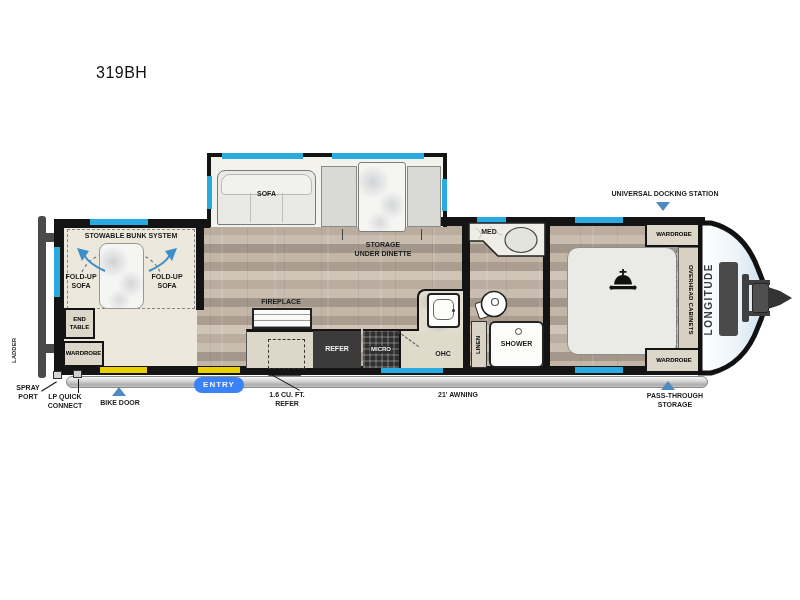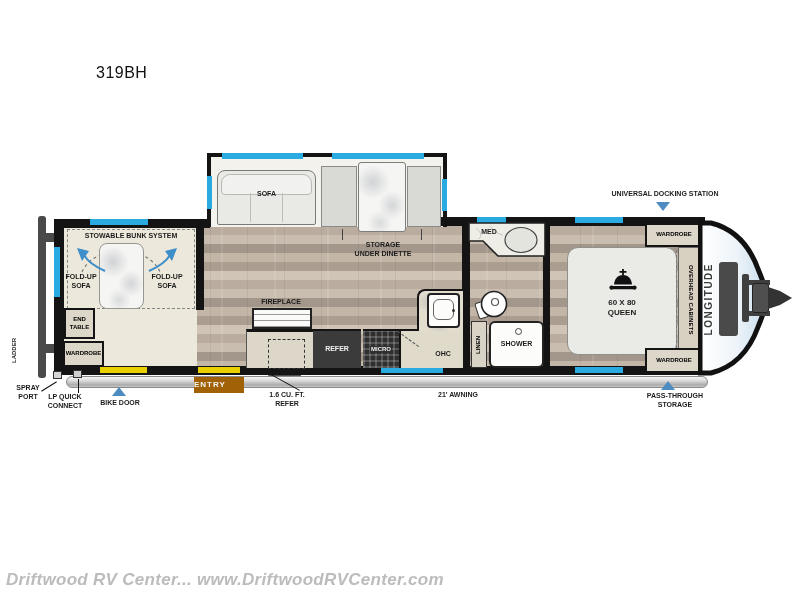--- a/index.html
+++ b/index.html
@@ -21,22 +21,22 @@
       repeating-linear-gradient(90deg, rgba(255,255,255,.10) 0 2px, rgba(0,0,0,0) 2px 53px),
       repeating-linear-gradient(90deg, rgba(0,0,0,.06) 0 1px, rgba(0,0,0,0) 1px 37px),
       repeating-linear-gradient(180deg,#baac9f 0 9px,#c9bdaf 9px 18px,#a3978b 18px 27px,#c3b6a7 27px 36px,#ab9d90 36px 45px,#cfc4b6 45px 54px);}
   .marble{background-color:#f5f5f3;
     background-image:
       radial-gradient(ellipse 60% 40% at 30% 28%, rgba(135,140,152,.33), rgba(0,0,0,0) 62%),
       radial-gradient(ellipse 50% 35% at 72% 62%, rgba(135,140,152,.30), rgba(0,0,0,0) 60%),
       radial-gradient(ellipse 45% 30% at 45% 88%, rgba(120,126,138,.22), rgba(0,0,0,0) 60%);}
   .beige{position:absolute;background:#ddd7c9;border:2px solid #141414;box-sizing:border-box;}
   .darkblk{position:absolute;background:#3b3b3b;border-top:2px solid #141414;box-sizing:border-box;}
-  .pill{position:absolute;background:#a16207;border-radius:0;color:#f5f5f5;
-        font:700 8px/16px "Liberation Sans",sans-serif;text-align:left;letter-spacing:1px;}
+  .pill{position:absolute;background:#3b82f6;border-radius:8px;color:#f5f5f5;
+        font:700 8px/16px "Liberation Sans",sans-serif;text-align:center;letter-spacing:1px;}
   .tri-dn{position:absolute;width:0;height:0;border-left:7px solid transparent;
           border-right:7px solid transparent;border-top:9px solid #4e8bc0;}
   .tri-up{position:absolute;width:0;height:0;border-left:7px solid transparent;
           border-right:7px solid transparent;border-bottom:9px solid #4e8bc0;}
   .leader{position:absolute;border-top:1.2px solid #111;}
   .dashedbox{position:absolute;border:1px dashed #858585;}
 </style>
 </head>
 <body>
 
@@ -160,22 +160,20 @@
   </div>
 
   <div class="abs" style="left:567px;top:247px;width:110px;height:108px;background:#eaeae7;border:1.5px solid #8f8f8c;border-radius:11px;box-sizing:border-box;">
     <svg style="position:absolute;left:40px;top:20px;" width="30" height="26" viewBox="0 0 30 26">
       <path d="M15 1v6 M11.5 3.8h7" stroke="#111" stroke-width="1.8" fill="none"></path>
       <path d="M15 7 C9.5 7 6.5 11 6 16.5 h18 C23.5 11 20.5 7 15 7 Z" fill="#111"></path>
       <rect x="4.5" y="18" width="21" height="3.2" rx="1" fill="#111"></rect>
       <circle cx="3.6" cy="19.6" r="2.2" fill="#111"></circle>
       <circle cx="26.4" cy="19.6" r="2.2" fill="#111"></circle>
     </svg>
-    <div class="lbl" style="left:0;top:50px;width:100%;font-size:8px;">60 X 80
-QUEEN</div>
   </div>
   <div class="abs" style="left:676px;top:250px;width:0;height:103px;border-left:1.5px dashed #7a7a7a;"></div>
   <div class="abs vflex" style="left:678px;top:247px;width:24px;height:106px;background:#d8d1c2;border:1px solid #666;box-sizing:border-box;">
     <span class="vdown lbl6" style="font-weight:700;letter-spacing:.2px;">OVERHEAD CABINETS</span>
   </div>
   <div class="beige vflex" style="left:645px;top:223px;width:58px;height:24px;">
     <span class="lbl6" style="font-weight:700;">WARDROBE</span>
   </div>
   <div class="beige vflex" style="left:645px;top:348px;width:58px;height:25px;">
     <span class="lbl6" style="font-weight:700;">WARDROBE</span>
@@ -227,14 +225,13 @@
   <div class="abs" style="left:78px;top:379px;width:1.2px;height:14px;background:#111;"></div>
   <div class="lbl" style="left:42px;top:393px;width:46px;">LP QUICK
 CONNECT</div>
 
   <div class="leader" style="left:271px;top:374px;width:33px;transform:rotate(29deg);transform-origin:left top;"></div>
   <div class="lbl" style="left:258px;top:391px;width:58px;">1.6 CU. FT.
 REFER</div>
 
   <div class="lbl" style="left:428px;top:391px;width:60px;">21' AWNING</div>
 
-  <div class="abs" style="left:6px;top:570px;font:700 italic 17px 'Liberation Sans',sans-serif;color:#bcbcbc;letter-spacing:.3px;">Driftwood RV Center... www.DriftwoodRVCenter.com</div>
 </div>
 
 </body></html>

